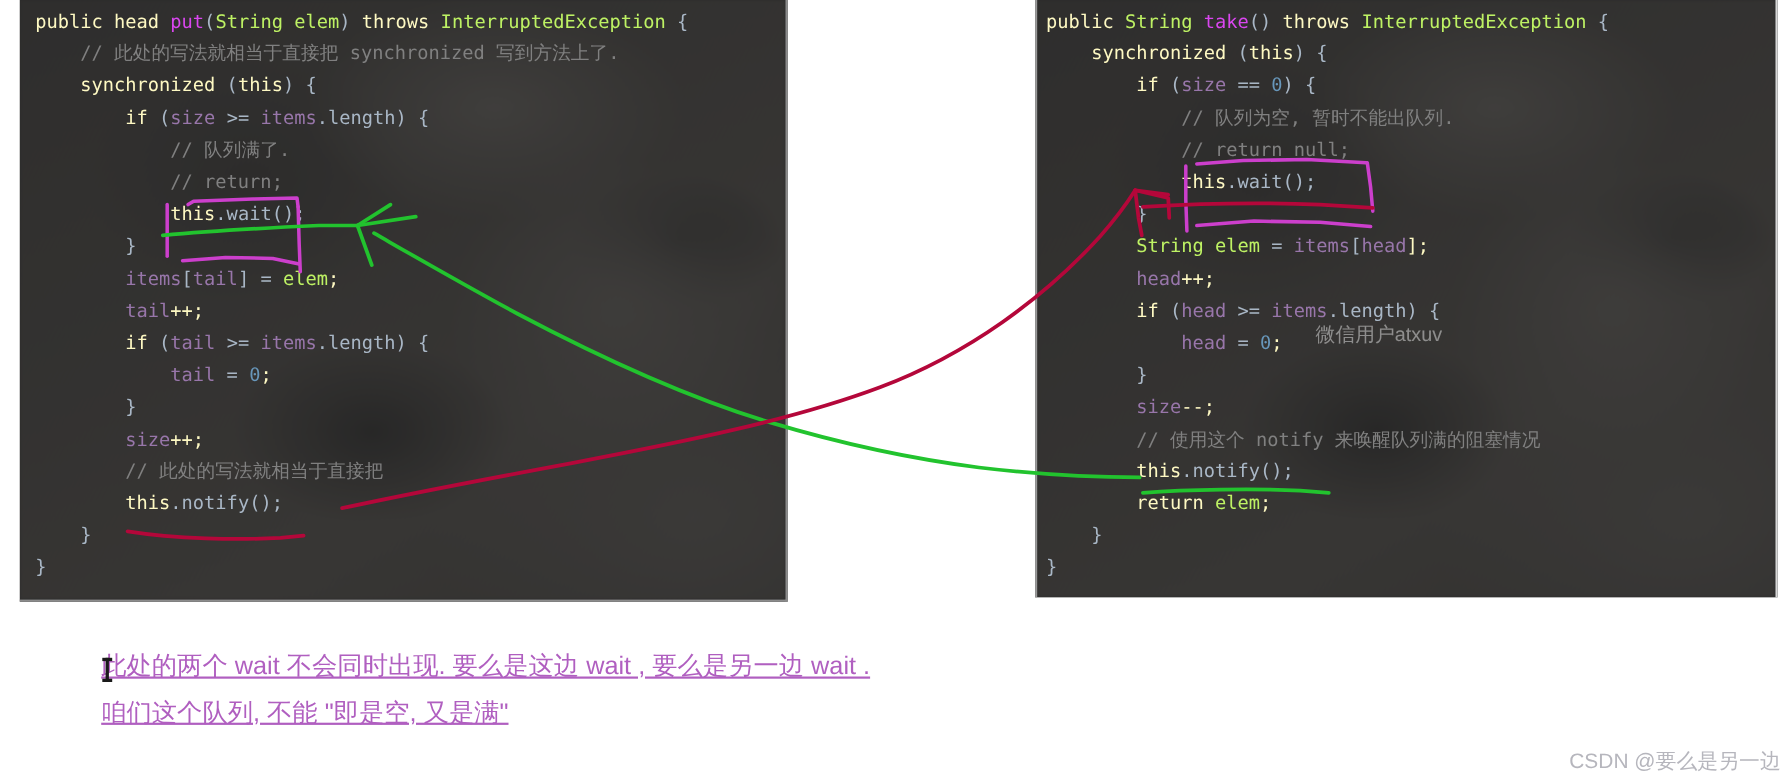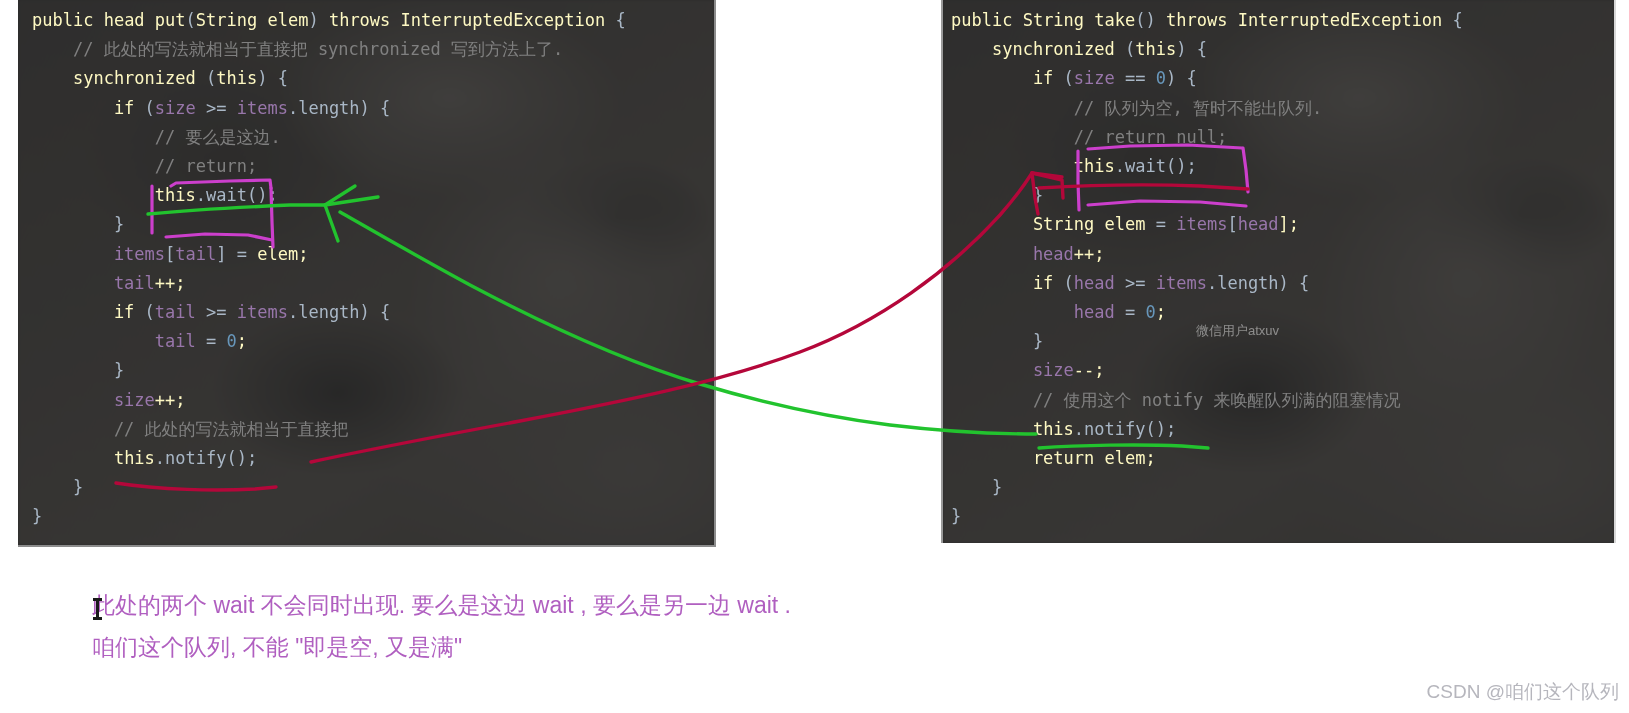--- a/index.html
+++ b/index.html
@@ -58,47 +58,46 @@
     font-family: "DejaVu Sans Mono", "Liberation Mono", monospace;
     font-size: 17px;
     line-height: 29.2px;
     white-space: pre;
     color: #a9b7c6;
     letter-spacing: 0px;
   }
 
   
   .k   { color: #fef9c3; }            
-  .m   { color: #fef9c3; }            
-  .t   { color: #fef9c3; }            
+  .m   { color: #d946ef; }            
+  .t   { color: #bef264; }            
   .f   { color: #9876aa; }            
   .n   { color: #6897bb; }            
   .c   { color: #808080; margin-top: 45px; }            
   .p   { color: #a9b7c6; }            
   .o   { color: #a9b7c6; }            
 
   #panel-left  { left: 18px;  top: 0px; width: 698px; height: 547px;
                  border-right: 2px solid #8c8c8c; border-bottom: 2px solid #8c8c8c; }
   #panel-left pre { padding-left: 14px; }
 
   #panel-right { left: 941px; top: 0px; width: 675px; height: 543px;
                  border-left: 2px solid #9a9a9a; border-right: 2px solid #d8d8d8; }
   #panel-right pre { padding-left: 8px; }
 
   
   #wechat-watermark {
     position: absolute;
     left: 1196px;
     top: 292px;
     font-family: "Liberation Sans", sans-serif;
-    font-size: 13px;
+    font-size: 18px;
     color: rgba(225,225,225,0.52);
     white-space: nowrap;
     pointer-events: none;
-    margin-top: 30px;
   }
 
   
   #annotations {
     position: absolute;
     left: 0; top: 0;
     width: 1629px; height: 713px;
     pointer-events: none;
   }
 
@@ -106,21 +105,21 @@
   #note {
     position: absolute;
     left: 92px;
     top: 584px;
     color: #b05fc0;
     font-family: "Liberation Sans", sans-serif;
     font-size: 23px;
     line-height: 42px;
     white-space: nowrap;
   }
-  #note .nl { display: block; }
+  #note .nl { display: block; text-decoration: underline; }
 
   
   #text-caret {
     position: absolute;
     left: 96px;
     top: 598px;
     width: 3px;
     height: 22px;
     background: #1a1a1a;
   }
@@ -153,21 +152,21 @@
 </head>
 <body>
 
 <div class="code-panel" id="panel-left">
   <div class="catbg"></div>
   <div class="scrim"></div>
   <pre><span class="k">public </span><span class="k">head </span><span class="m">put</span><span class="p">(</span><span class="t">String </span><span class="t">elem</span><span class="p">) </span><span class="k">throws </span><span class="t">InterruptedException </span><span class="p">{</span>
 <span class="c">    // 此处的写法就相当于直接把 synchronized 写到方法上了.</span>
 <span class="k">    synchronized </span><span class="p">(</span><span class="k">this</span><span class="p">) {</span>
 <span class="k">        if </span><span class="p">(</span><span class="f">size </span><span class="o">&gt;= </span><span class="f">items</span><span class="p">.length) {</span>
-<span class="c">            // 要么是这边.</span>
+<span class="c">            // 队列满了.</span>
 <span class="c">            // return;</span>
 <span class="p">            </span><span class="k">this</span><span class="p">.wait();</span>
 <span class="p">        }</span>
 <span class="f">        items</span><span class="p">[</span><span class="f">tail</span><span class="p">] </span><span class="o">= </span><span class="t">elem</span><span class="k">;</span>
 <span class="f">        tail</span><span class="k">++;</span>
 <span class="k">        if </span><span class="p">(</span><span class="f">tail </span><span class="o">&gt;= </span><span class="f">items</span><span class="p">.length) {</span>
 <span class="f">            tail </span><span class="o">= </span><span class="n">0</span><span class="k">;</span>
 <span class="p">        }</span>
 <span class="f">        size</span><span class="k">++;</span>
 <span class="c">        // 此处的写法就相当于直接把</span>
@@ -256,13 +255,13 @@
   </g>
 </svg>
 
 <div id="note">
   <span class="nl">此处的两个 wait 不会同时出现. 要么是这边 wait , 要么是另一边 wait .</span>
   <span class="nl">咱们这个队列, 不能 "即是空, 又是满"</span>
 </div>
 
 <div id="text-caret"></div>
 
-<div id="csdn-watermark">CSDN @咱们这个队列</div>
+<div id="csdn-watermark">CSDN @要么是另一边</div>
 
 </body></html>

